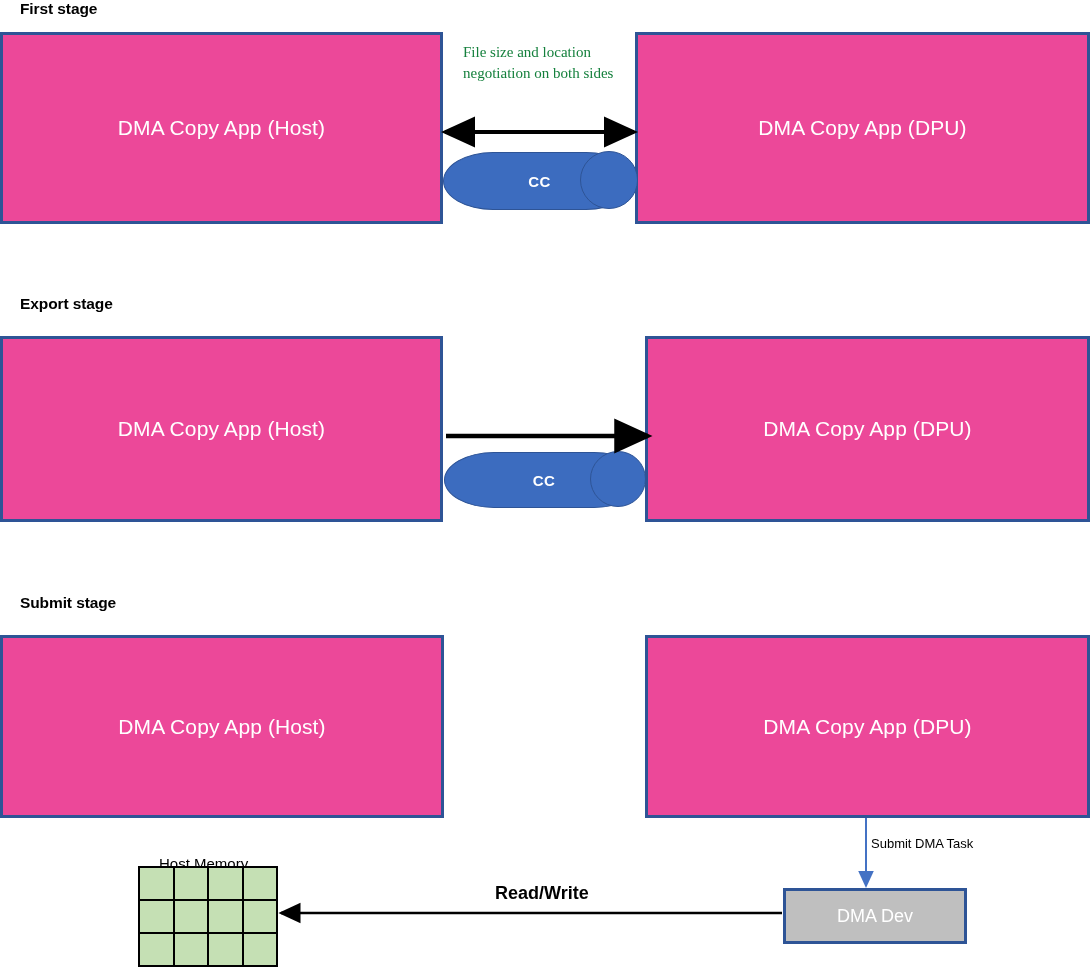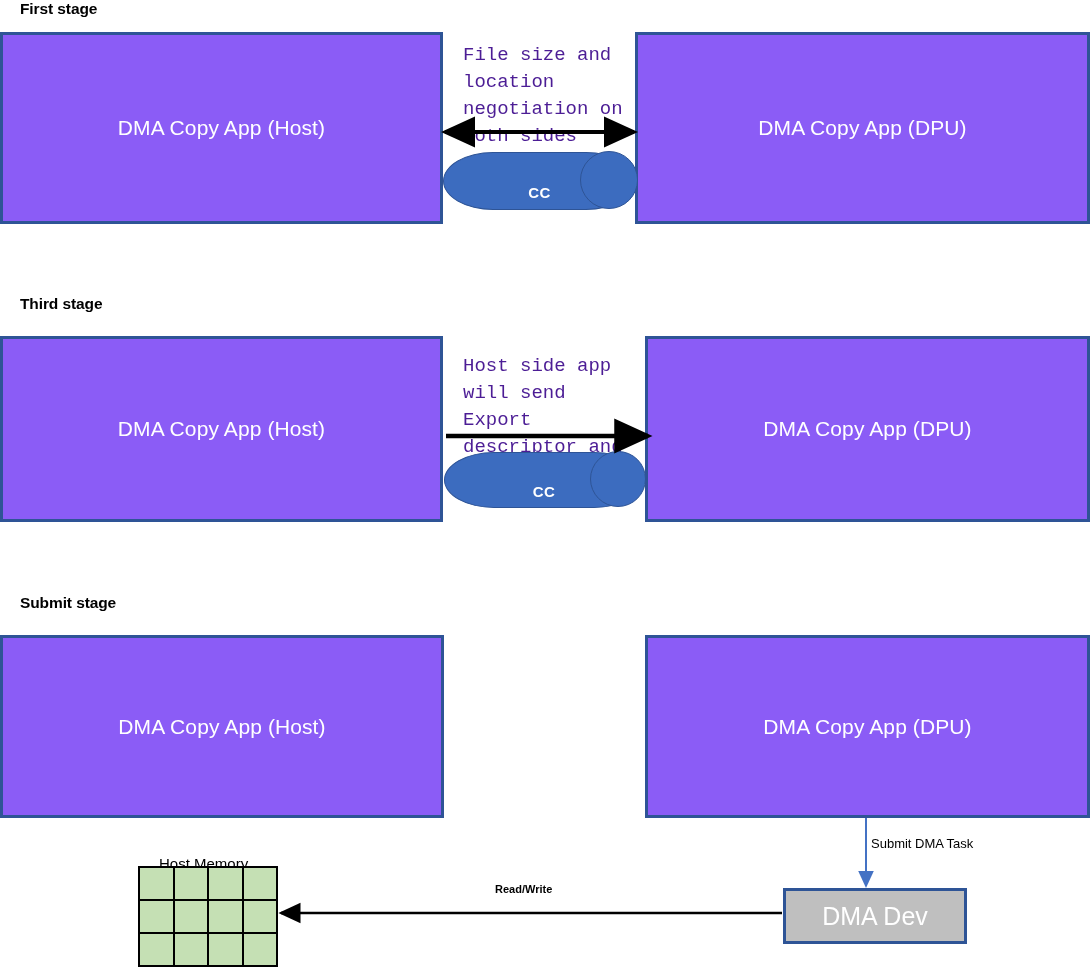--- a/index.html
+++ b/index.html
@@ -20,38 +20,38 @@
     position: absolute;
     font-family: "Liberation Sans", sans-serif;
     font-weight: bold;
     font-size: 15.5px;
     color: #000000;
     letter-spacing: -0.1px;
     white-space: nowrap;
   }
   .appbox {
     position: absolute;
-    background: #8b5cf6;
+    background: #ec4899;
     border: 3px solid #2E5496;
     display: flex;
     align-items: center;
     justify-content: center;
   }
   .appbox-label {
     font-family: "Liberation Sans", sans-serif;
     font-size: 21px;
     color: #ffffff;
     white-space: nowrap;
     letter-spacing: 0.1px;
   }
   .note {
     position: absolute;
-    font-family: Liberation Mono, monospace;
-    font-size: 19px;
-    color: #4c1d95;
+    font-family: Liberation Serif, serif;
+    font-size: 15px;
+    color: #15803d;
     line-height: 1.42;
   }
   
   .cylinder {
     position: absolute;
   }
   .cyl-body {
     position: absolute;
     left: 0; top: 0;
     width: 100%; height: 100%;
@@ -62,21 +62,21 @@
   .cyl-cap {
     position: absolute;
     top: -1.5px;
     height: 100%;
     background: #3C6CBF;
     border: 1.5px solid #2E5496;
     border-radius: 50%;
   }
   .cyl-label {
     position: absolute;
-    left: 0; top: 11px;
+    left: 0; top: 0;
     width: 100%; height: 100%;
     display: flex;
     align-items: center;
     justify-content: center;
     font-family: "Liberation Sans", sans-serif;
     font-weight: bold;
     font-size: 15px;
     color: #ffffff;
     letter-spacing: 0.3px;
   }
@@ -109,34 +109,34 @@
   .dmadev {
     position: absolute;
     background: #BFBFBF;
     border: 3px solid #2E5496;
     display: flex;
     align-items: center;
     justify-content: center;
   }
   .dmadev-label {
     font-family: "Liberation Sans", sans-serif;
-    font-size: 25px;
+    font-size: 18px;
     color: #ffffff;
     white-space: nowrap;
   }
   .arrow-label {
     position: absolute;
     font-family: "Liberation Sans", sans-serif;
     font-size: 13px;
     color: #000000;
     white-space: nowrap;
   }
   .arrow-label.bold {
     font-weight: bold;
-    font-size: 11px;
+    font-size: 18px;
   }
 </style>
 </head>
 <body>
 
 <div id="canvas">
 
   <div class="stage-title" style="left:20px; top:0px;">First stage</div>
 
   <div class="appbox" style="left:0px; top:32px; width:443px; height:192px;">
@@ -148,31 +148,30 @@
   </div>
 
   <div class="note" style="left:463px; top:42px; width:168px;">File size and location negotiation on both sides</div>
 
   <div class="cylinder" style="left:443px; top:152px; width:193px; height:58px;">
     <div class="cyl-body"></div>
     <div class="cyl-cap" style="right:-1.5px; width:58px;"></div>
     <div class="cyl-label">CC</div>
   </div>
 
-  <div class="stage-title" style="left:20px; top:295px;">Third stage</div>
+  <div class="stage-title" style="left:20px; top:295px;">Export stage</div>
 
   <div class="appbox" style="left:0px; top:336px; width:443px; height:186px;">
     <span class="appbox-label">DMA Copy App (Host)</span>
   </div>
 
   <div class="appbox" style="left:645px; top:336px; width:445px; height:186px;">
     <span class="appbox-label">DMA Copy App (DPU)</span>
   </div>
 
-  <div class="note" style="left:463px; top:353px; width:175px;">Host side app will send Export descriptor and buffer address</div>
 
   <div class="cylinder" style="left:444px; top:452px; width:200px; height:56px;">
     <div class="cyl-body"></div>
     <div class="cyl-cap" style="right:-1.5px; width:56px;"></div>
     <div class="cyl-label">CC</div>
   </div>
 
   <div class="stage-title" style="left:20px; top:594px;">Submit stage</div>
 
   <div class="appbox" style="left:0px; top:635px; width:444px; height:183px;">

